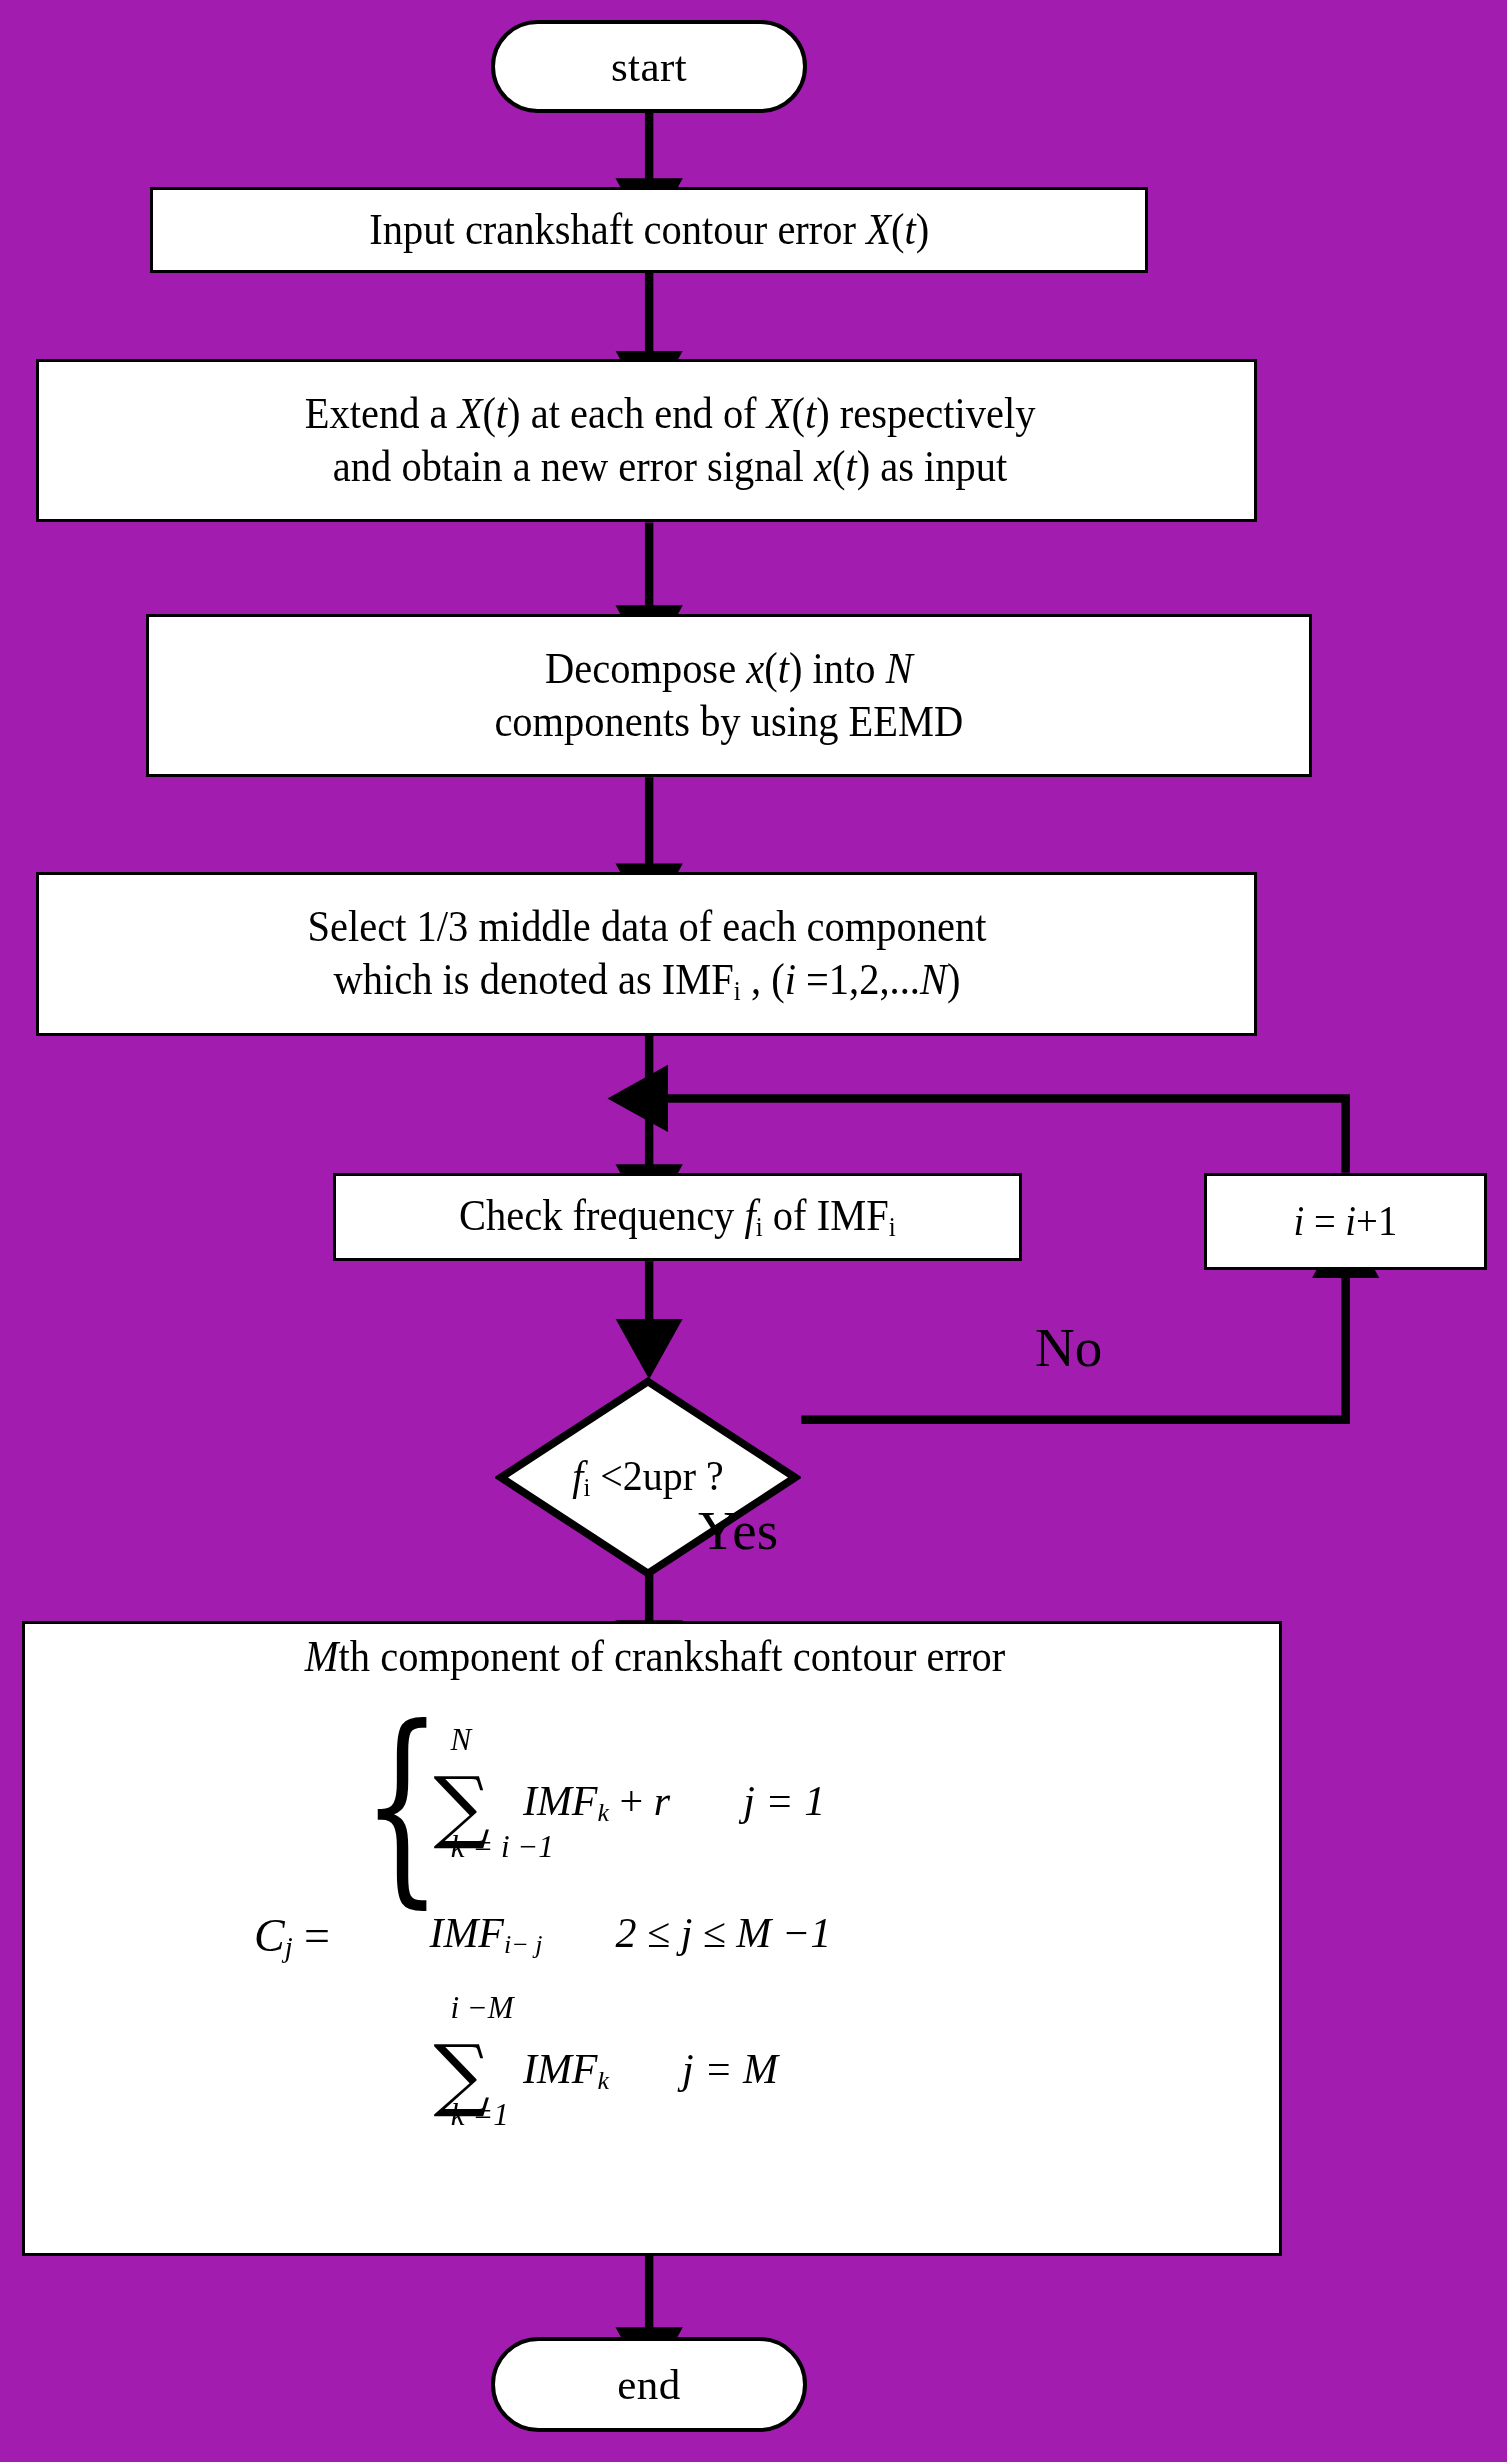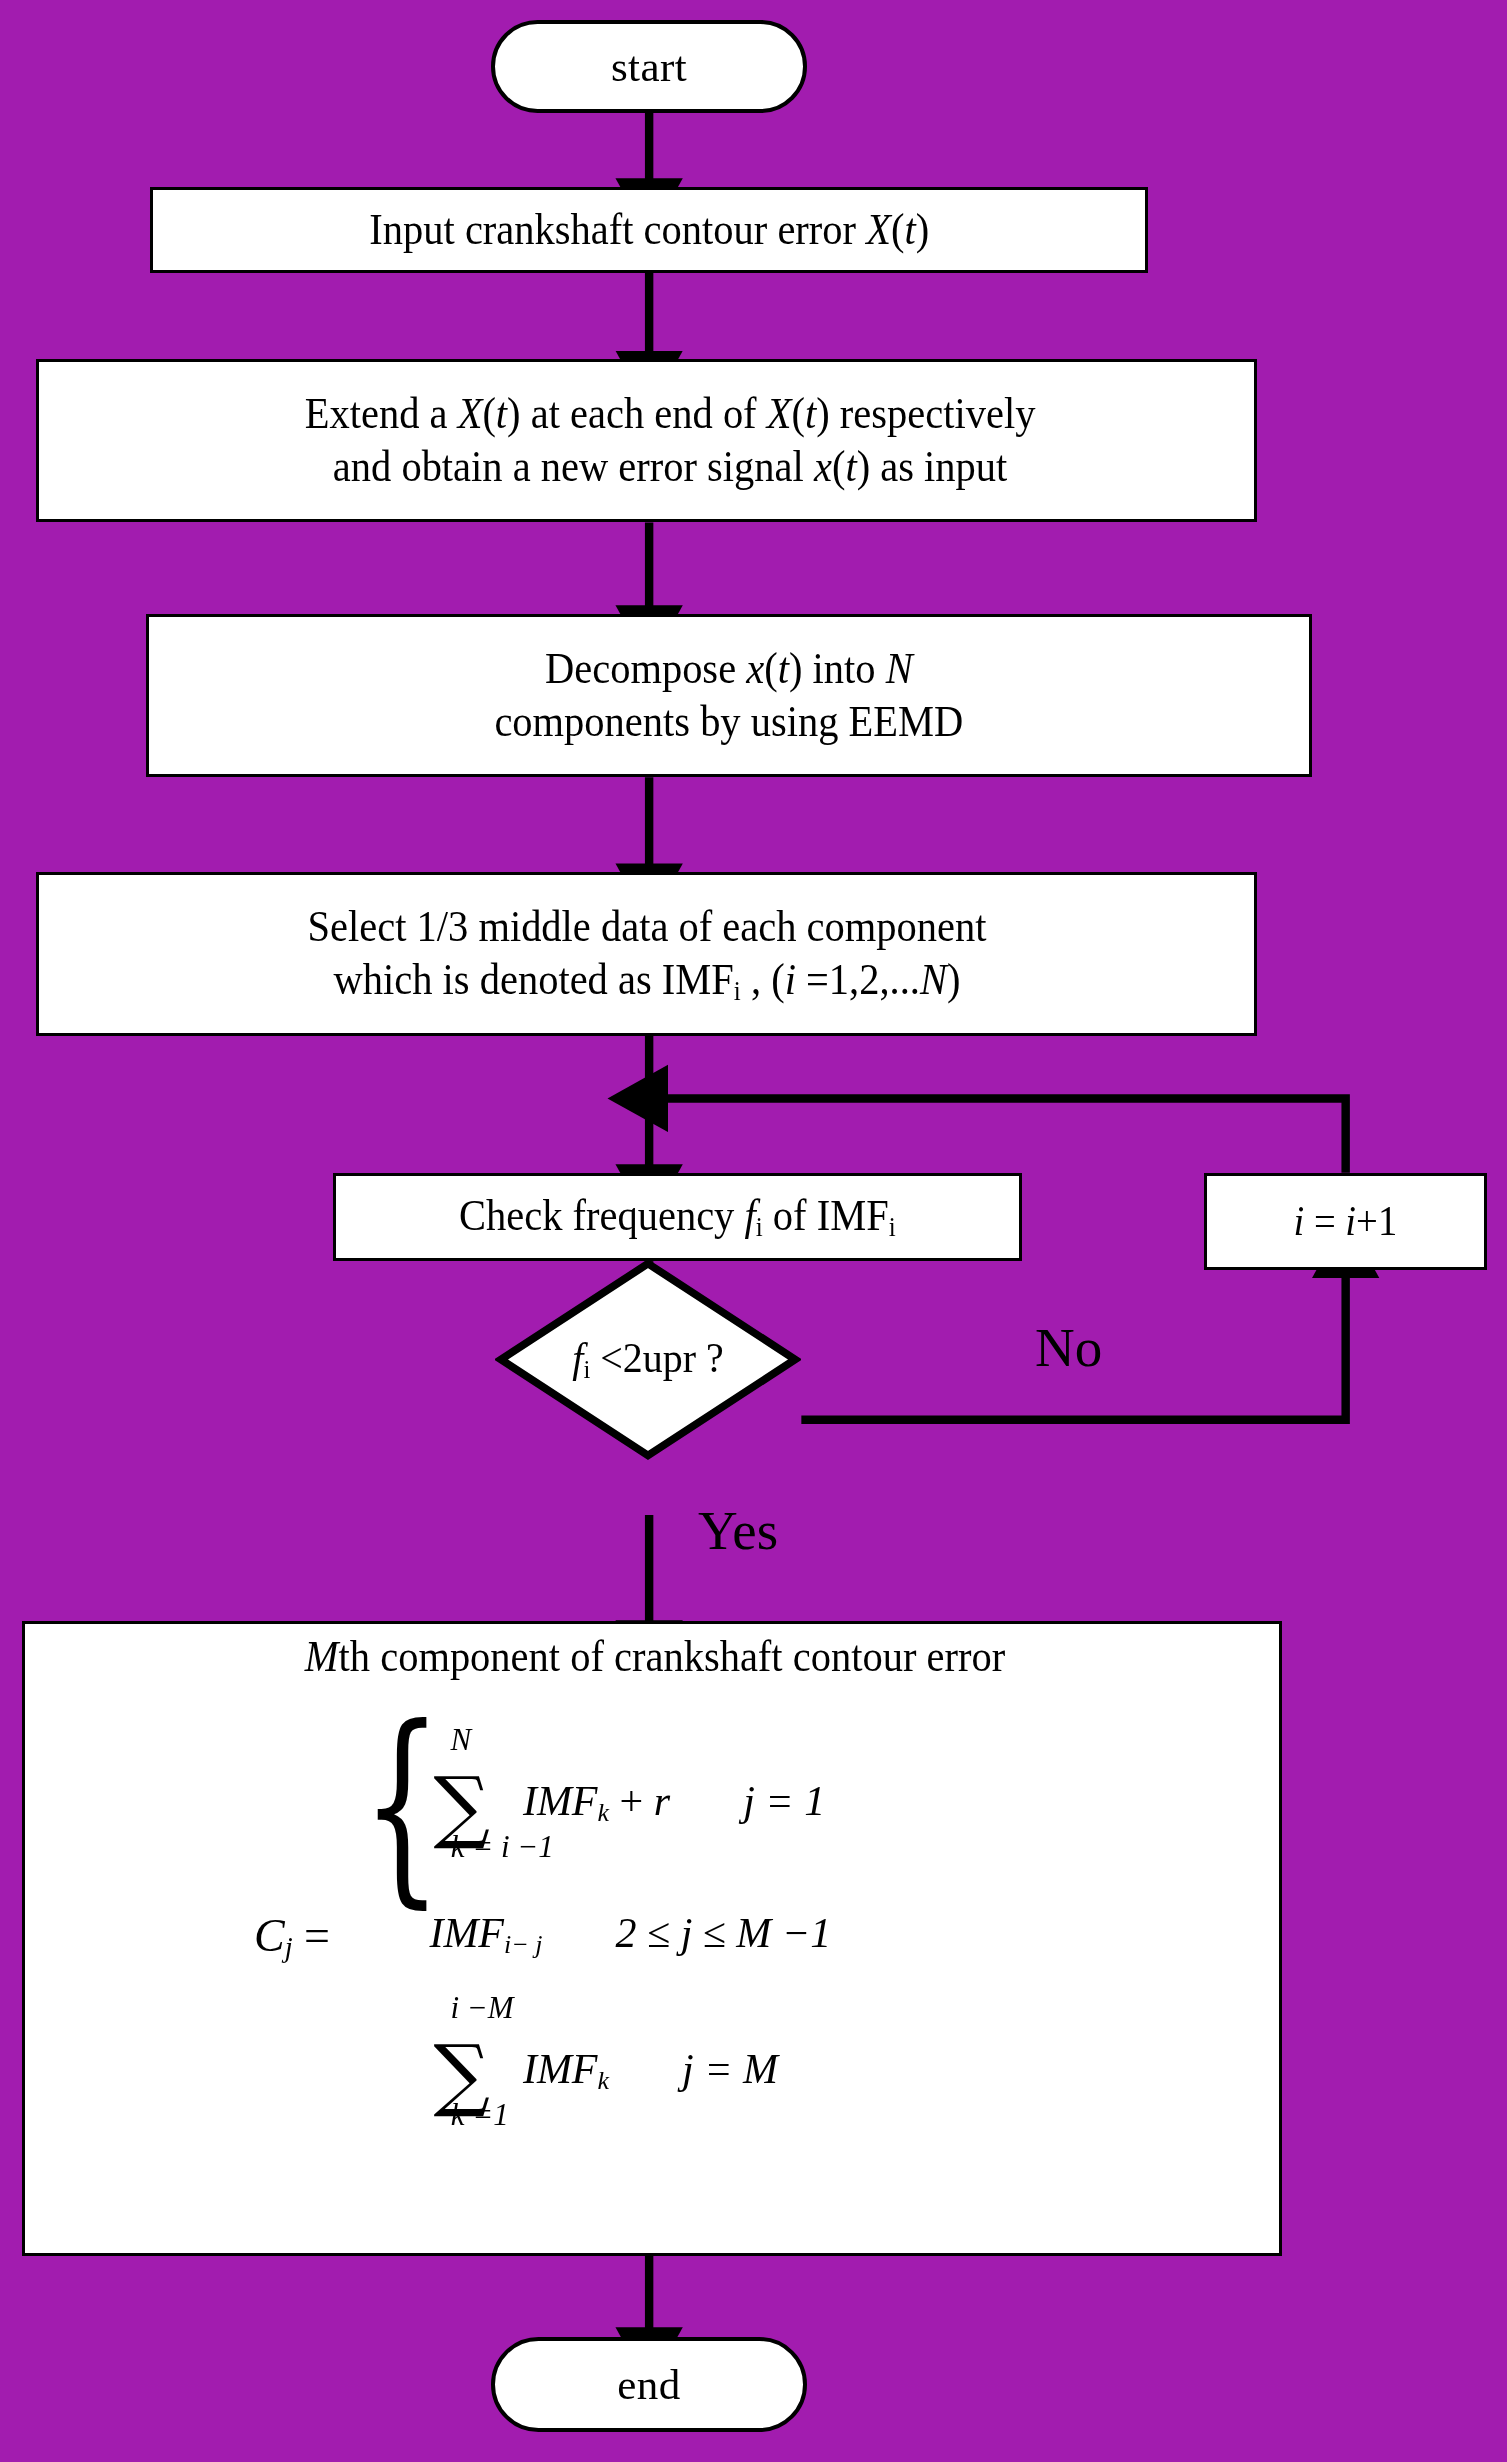--- a/index.html
+++ b/index.html
@@ -64,21 +64,21 @@
   .subi {
     font-size: 0.62em;
     vertical-align: -0.22em;
     font-style: italic;
   }
 
   
   #decision {
     position: absolute;
     left: 495px;
-    top: 1258px;
+    top: 1376px;
     width: 306px;
     height: 203px;
     text-align: center;
   }
   #decision .dlabel {
     position: absolute;
     left: 0; top: 0;
     width: 306px; height: 203px;
     display: flex;
     align-items: center;

